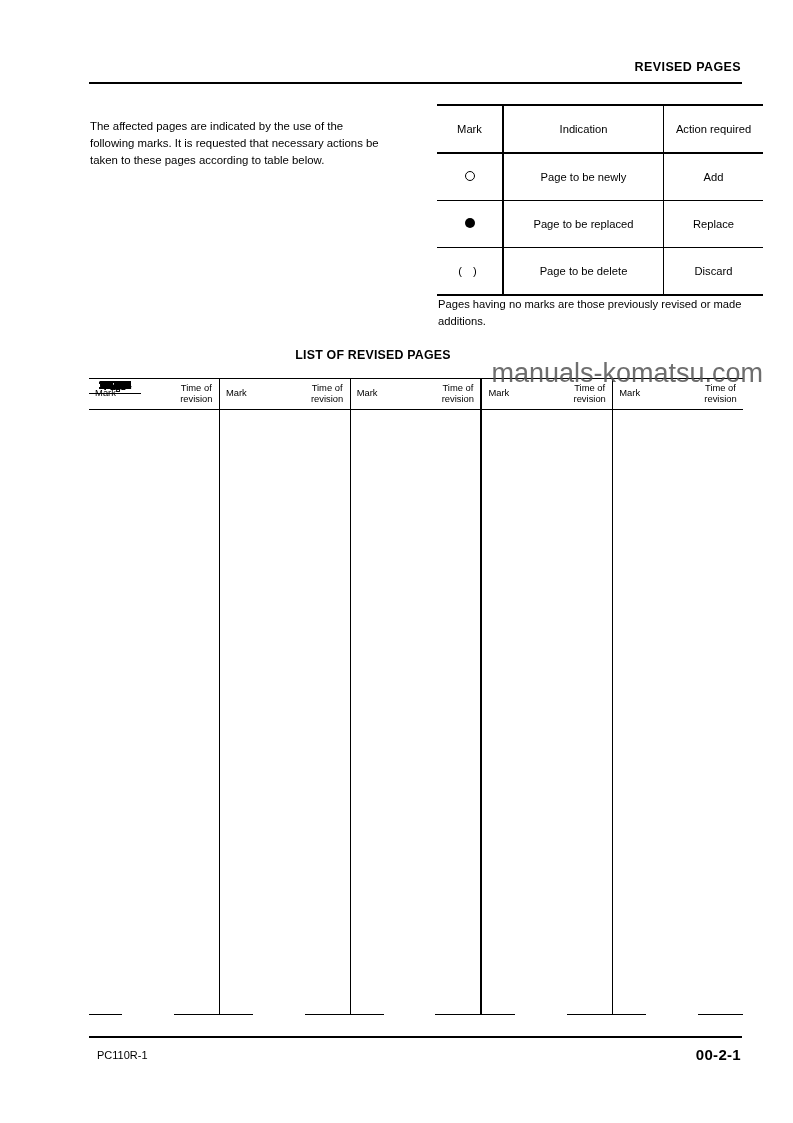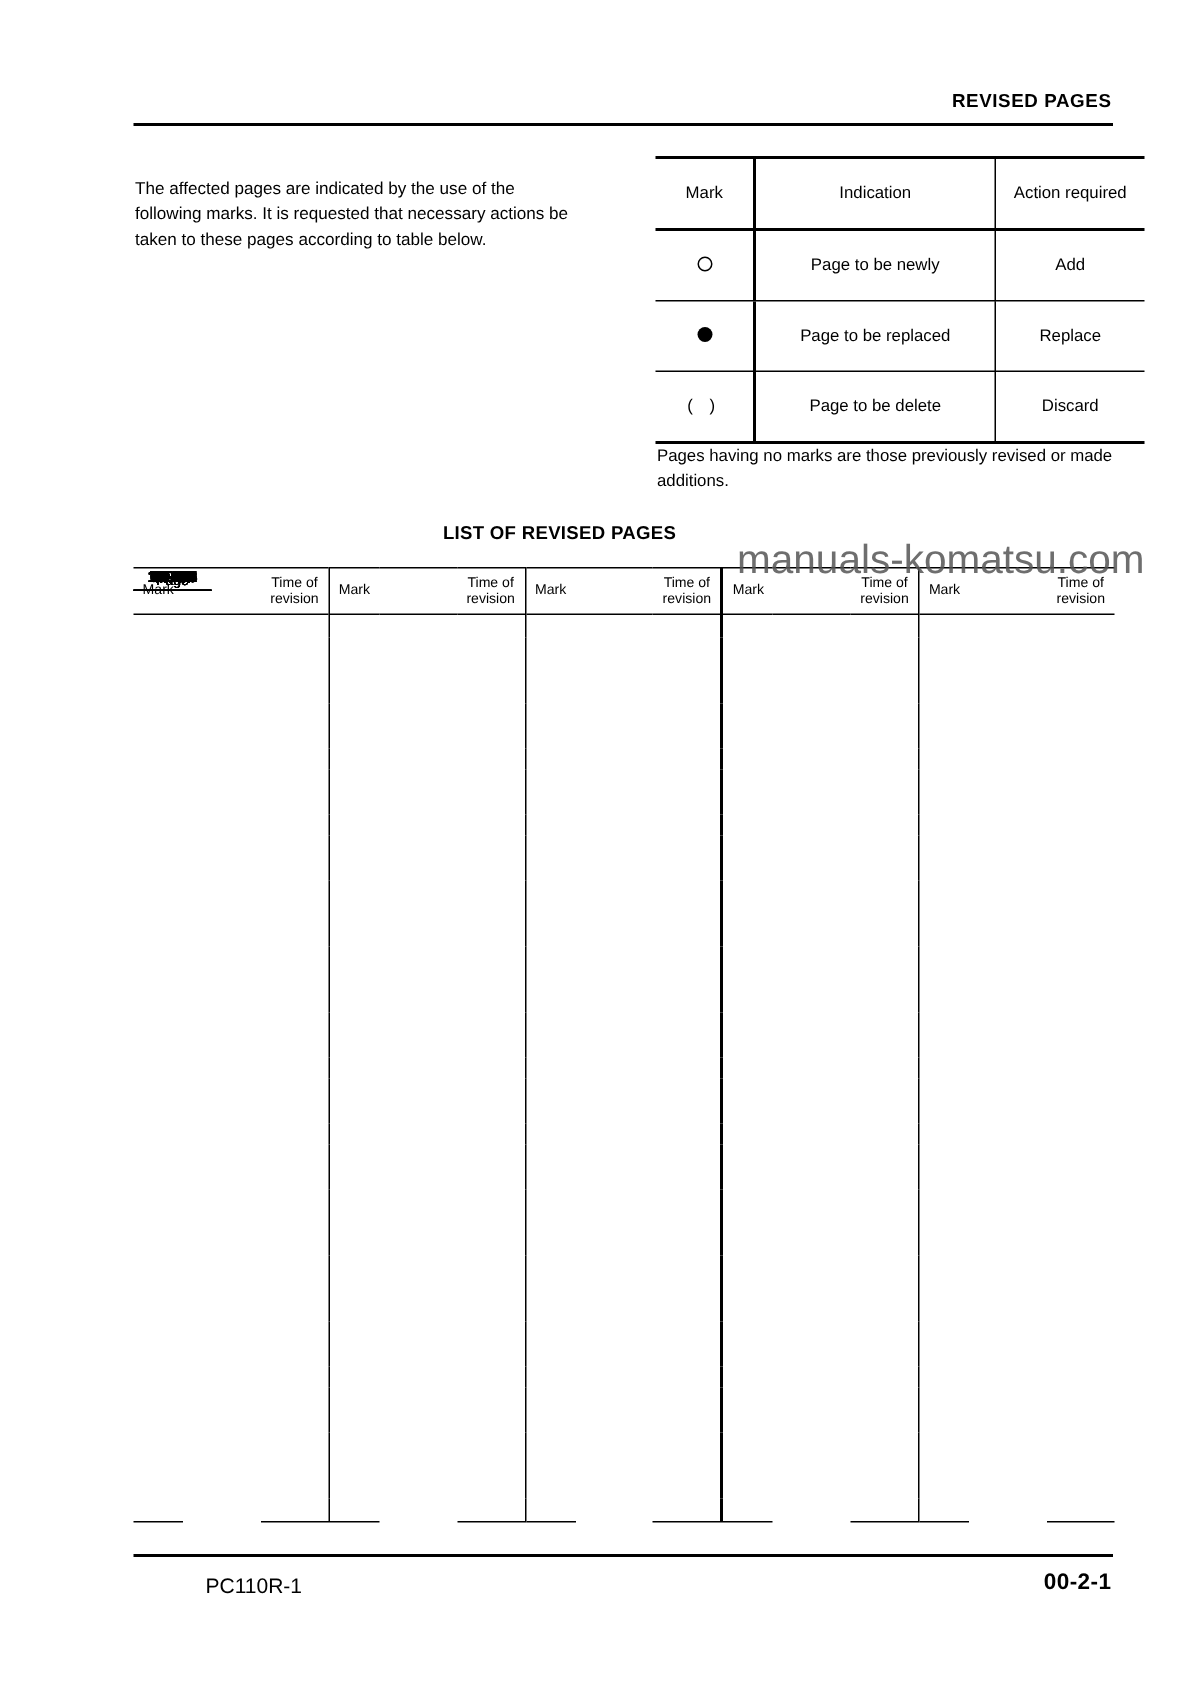--- a/index.html
+++ b/index.html
@@ -187,22 +187,21 @@
     left: 89px;
     top: 1036px;
     width: 653px;
     height: 1.6px;
     background: #000;
   }
   .footer-left {
     position: absolute;
     left: 97px;
     top: 1049px;
-    font-size: 14px;
-    margin-left: 40px;
+    font-size: 11px;
   }
   .footer-right {
     position: absolute;
     right: 52px;
     top: 1046px;
     font-size: 15px;
     font-weight: bold;
     letter-spacing: 0.3px;
   }
 </style>

